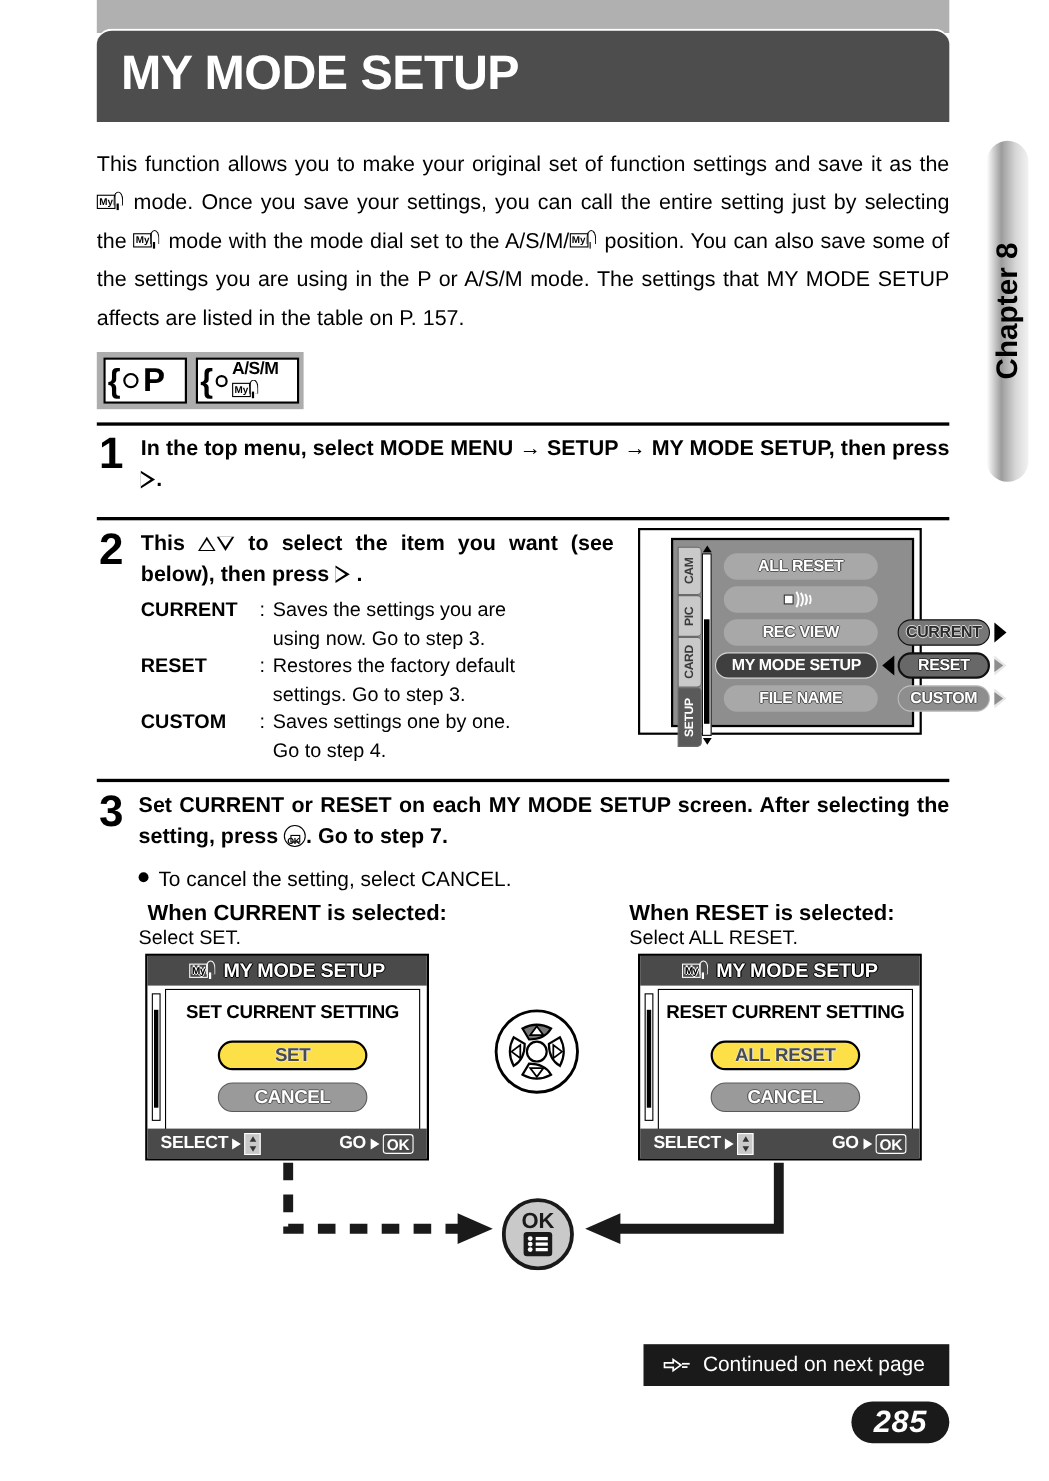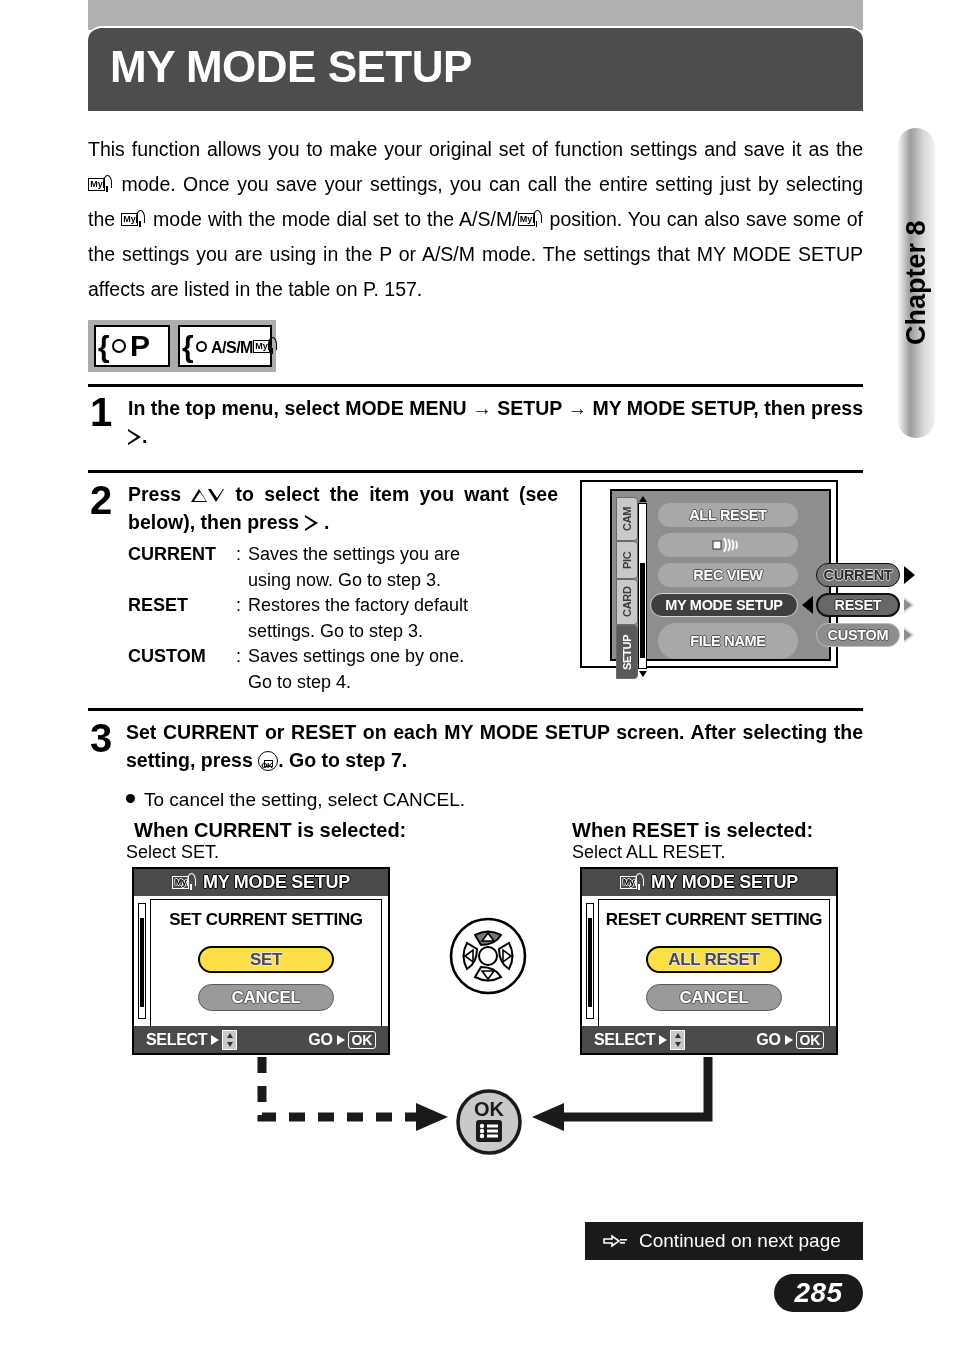--- a/index.html
+++ b/index.html
@@ -119,21 +119,21 @@
   .dial-brace {
     position: absolute; left: 2px; top: 4px;
     font-size: 30px; font-weight: bold; line-height: 32px;
   }
   .dial-dot {
     width: 14px; height: 14px; border-radius: 50%;
     border: 2.2px solid #000; box-sizing: border-box;
     margin-right: 4px; flex: none;
   }
   .dial-p { font-size: 30px; font-weight: bold; line-height: 30px; }
-  .dial-asm-wrap { display: flex; flex-direction: row; align-items: flex-end; line-height: 1; }
+  .dial-asm-wrap { display: flex; flex-direction: column; align-items: flex-start; line-height: 1; }
   .dial-asm { font-size: 16px; font-weight: bold; letter-spacing:-0.5px; }
   .dial-mymode { margin-top: 1px; }
 
   
   .rule {
     position: absolute; left: 88px; width: 775px;
     height: 2.5px; background: #000;
   }
 
   
@@ -487,21 +487,21 @@
   <span>→</span>
   <span>SETUP</span>
   <span>→</span>
   <span>MY MODE SETUP, then press</span>
   <span class="tri-outline-r"></span><span>.</span>
 </div>
 
 <div class="step-num" style="left:90px; top:480px;">2</div>
 <div class="step-body" style="left:128px; top:480px; width:430px;">
   <div class="step-lead">
-    <span>Press</span>
+    <span>This</span>
     <span class="tri-outline-u"></span><span class="tri-outline-d"></span>
     <span>to select the item you want (see below), then press</span>
     <span class="tri-outline-r"></span>
     <span>.</span>
   </div>
   <div class="deflist">
     <div class="defrow">
       <span class="defterm">CURRENT</span>
       <span class="defcolon">:</span>
       <span class="defdesc">Saves the settings you are</span>
@@ -558,21 +558,21 @@
         <path d="M21 4 Q24 9 21 14" stroke="#ffffff" stroke-width="1.8" fill="none"></path>
         <path d="M25 5 Q27 9 25 13" stroke="#ffffff" stroke-width="1.6" fill="none"></path>
       </svg>
     </div>
     <div class="pill pill-item" style="left:46px; top:72px; width:140px; height:24px;">
       <span>REC VIEW</span>
     </div>
     <div class="pill pill-item sel" style="left:38px; top:102px; width:148px; height:24px;">
       <span>MY MODE SETUP</span>
     </div>
-    <div class="pill pill-item" style="left:46px; top:132px; width:140px; height:36px;text-align:right;">
+    <div class="pill pill-item" style="left:46px; top:132px; width:140px; height:24px;text-align:right;">
       <span>FILE NAME</span>
     </div>
 
     <div class="arrow-solid-l" style="left:190px; top:105px;"></div>
 
     <div class="pill pill-opt" style="left:204px; top:72px; width:84px; height:24px;">
       <span>CURRENT</span>
     </div>
     <div class="arrow-solid-r" style="left:292px; top:75px;"></div>
 

